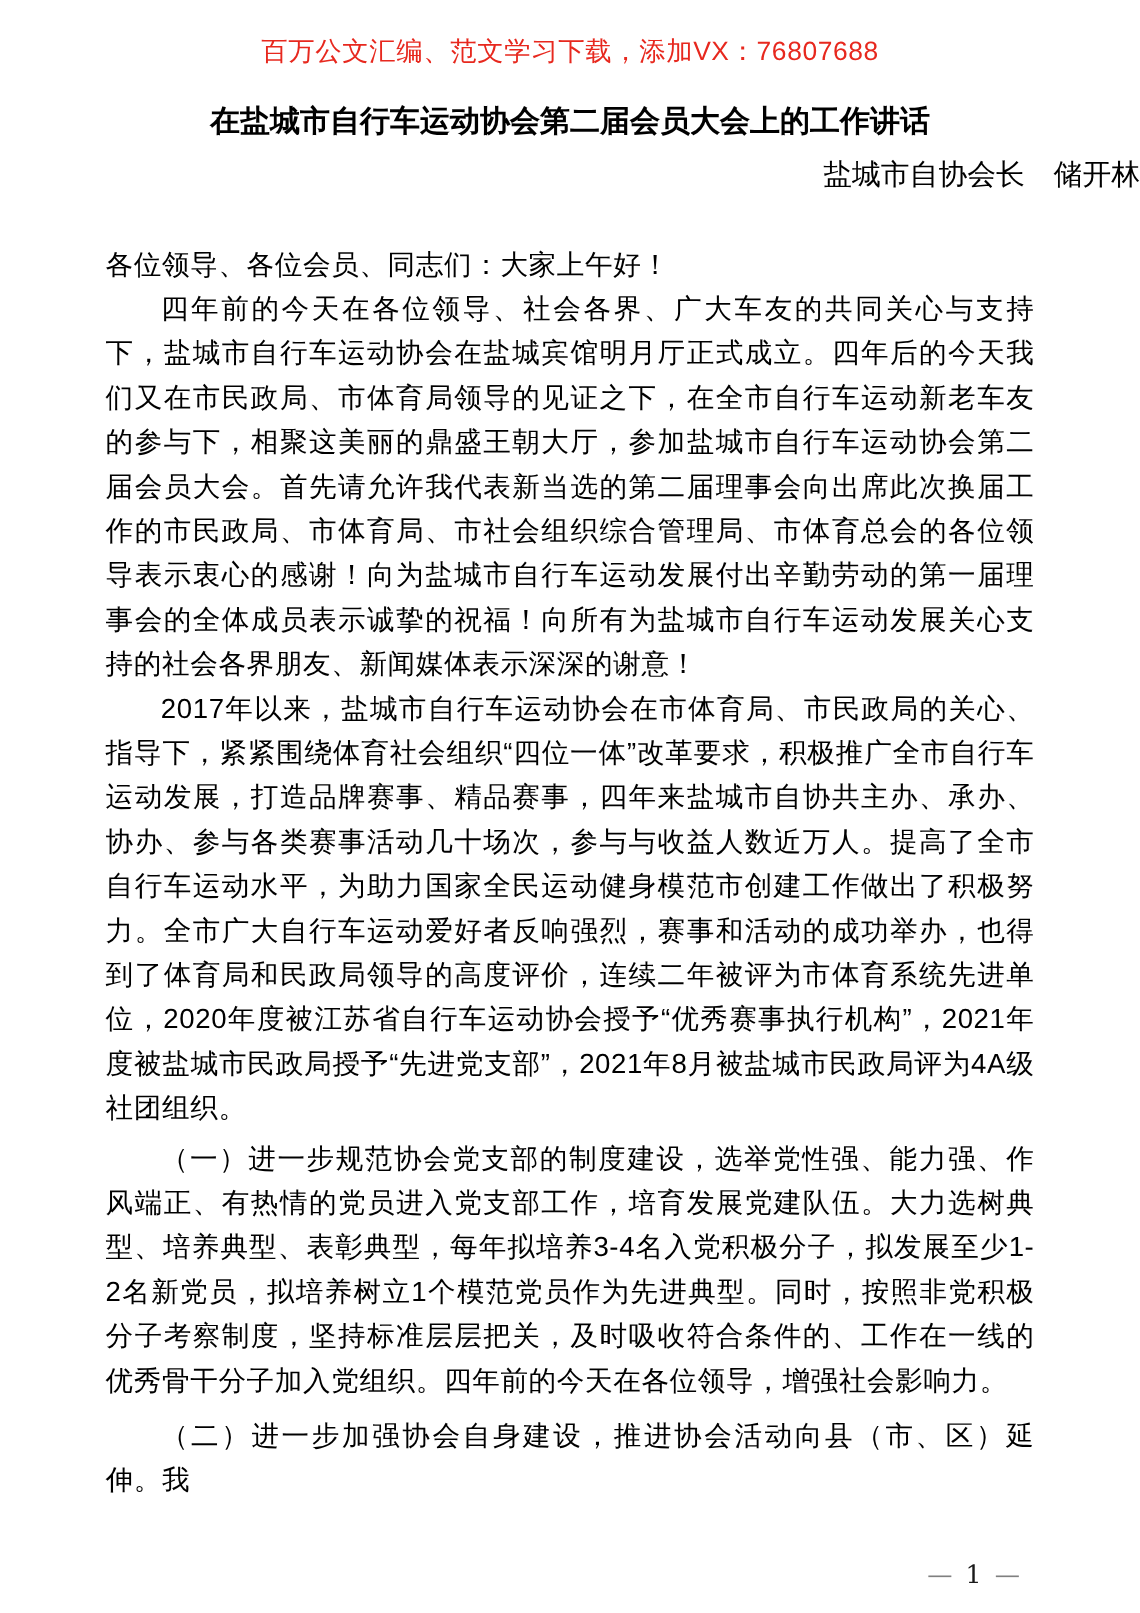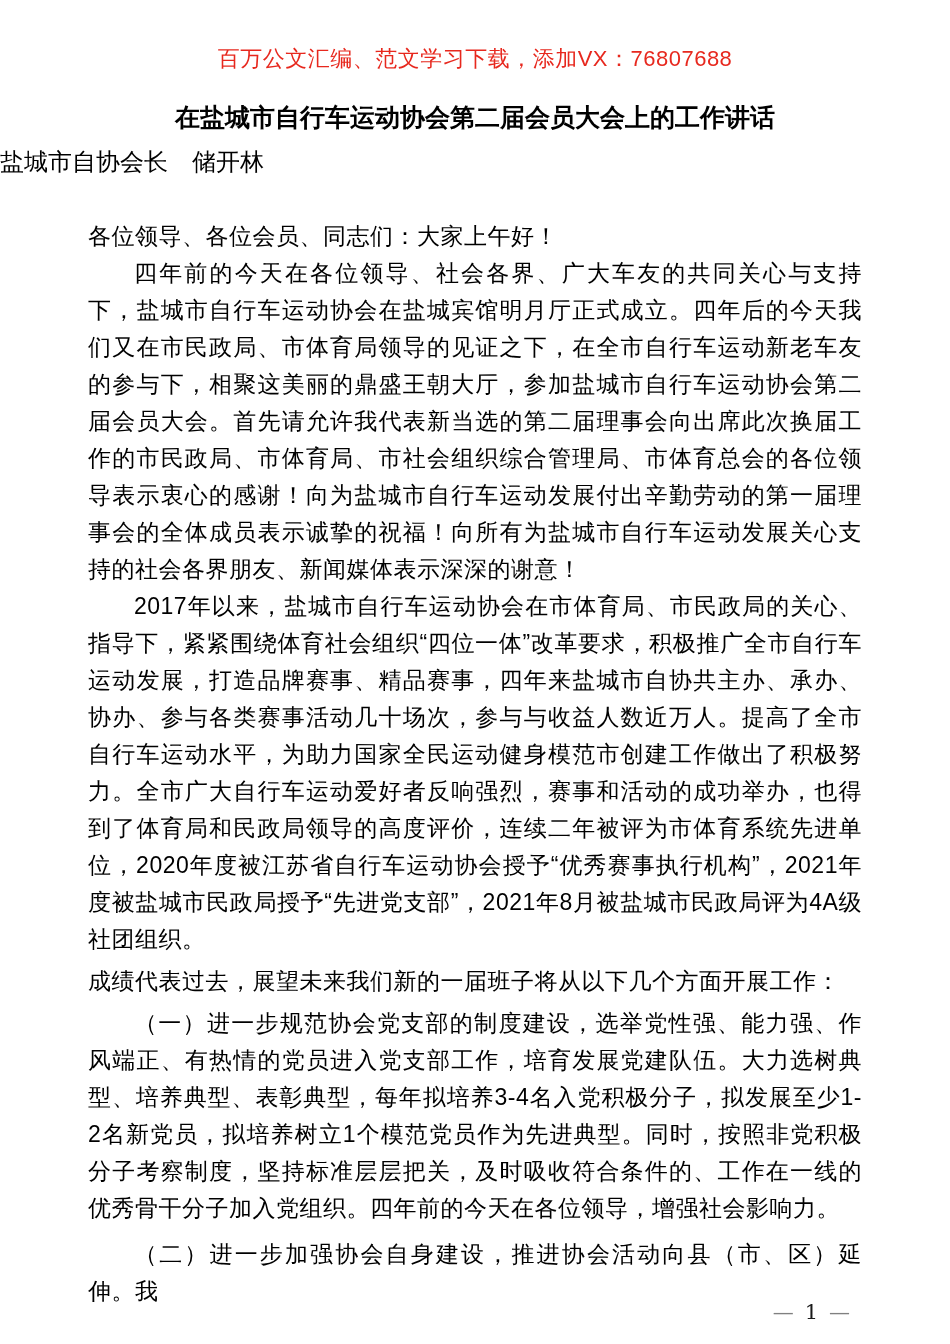--- a/index.html
+++ b/index.html
@@ -14,37 +14,37 @@
     color: #000000;
   }
   .page {
     position: relative;
     width: 950px;
     height: 1344px;
     background: #ffffff;
     overflow: hidden;
   }
   .banner {
-    padding-top: 44px;
+    padding-top: 28px;
     text-align: center;
     color: #e7281e;
     font-size: 22px;
     line-height: 30px;
     letter-spacing: 0.5px;
   }
   .doc-title {
     margin: 26px 0 0 0;
     text-align: center;
     font-size: 25px;
     font-weight: bold;
     line-height: 34px;
   }
   .doc-author {
     margin-top: 12px;
-    text-align: left;
+    text-align: right;
     font-size: 24px;
     line-height: 32px;
   }
   .doc-date {
     margin-top: 10px;
     text-align: center;
     font-size: 24px;
     line-height: 32px;
   }
   .doc-body {
@@ -98,21 +98,20 @@
 
 
   <div class="doc-body">
 
     <p class="no-indent">各位领导、各位会员、同志们：大家上午好！</p>
 
     <p class="indent">四年前的今天在各位领导、社会各界、广大车友的共同关心与支持下，盐城市自行车运动协会在盐城宾馆明月厅正式成立。四年后的今天我们又在市民政局、市体育局领导的见证之下，在全市自行车运动新老车友的参与下，相聚这美丽的鼎盛王朝大厅，参加盐城市自行车运动协会第二届会员大会。首先请允许我代表新当选的第二届理事会向出席此次换届工作的市民政局、市体育局、市社会组织综合管理局、市体育总会的各位领导表示衷心的感谢！向为盐城市自行车运动发展付出辛勤劳动的第一届理事会的全体成员表示诚挚的祝福！向所有为盐城市自行车运动发展关心支持的社会各界朋友、新闻媒体表示深深的谢意！</p>
 
     <p class="indent">2017年以来，盐城市自行车运动协会在市体育局、市民政局的关心、指导下，紧紧围绕体育社会组织“四位一体”改革要求，积极推广全市自行车运动发展，打造品牌赛事、精品赛事，四年来盐城市自协共主办、承办、协办、参与各类赛事活动几十场次，参与与收益人数近万人。提高了全市自行车运动水平，为助力国家全民运动健身模范市创建工作做出了积极努力。全市广大自行车运动爱好者反响强烈，赛事和活动的成功举办，也得到了体育局和民政局领导的高度评价，连续二年被评为市体育系统先进单位，2020年度被江苏省自行车运动协会授予“优秀赛事执行机构”，2021年度被盐城市民政局授予“先进党支部”，2021年8月被盐城市民政局评为4A级社团组织。</p>
 
-    <p class="no-indent gap-sm">成绩代表过去，展望未来我们新的一届班子将从以下几个方面开展工作：</p>
 
     <p class="indent gap-sm">
       <b>（一）进一步规范协会党支部的制度建设，选举党性强、能力强、作风端正、有热情的党员进入党支部工作，培育发展党建队伍。</b><span>大力选树典型、培养典型、表彰典型，每年拟培养3-4名入党积极分子，拟发展至少1-2名新党员，拟培养树立1个模范党员作为先进典型。同时，按照非党积极分子考察制度，坚持标准层层把关，及时吸收符合条件的、工作在一线的优秀骨干分子加入党组织。四年前的今天在各位领导，增强社会影响力。</span>
     </p>
 
     <p class="indent gap-md">
       <b>（二）进一步加强协会自身建设，推进协会活动向县（市、区）延伸。</b><span>我</span>
     </p>
 
   </div>

